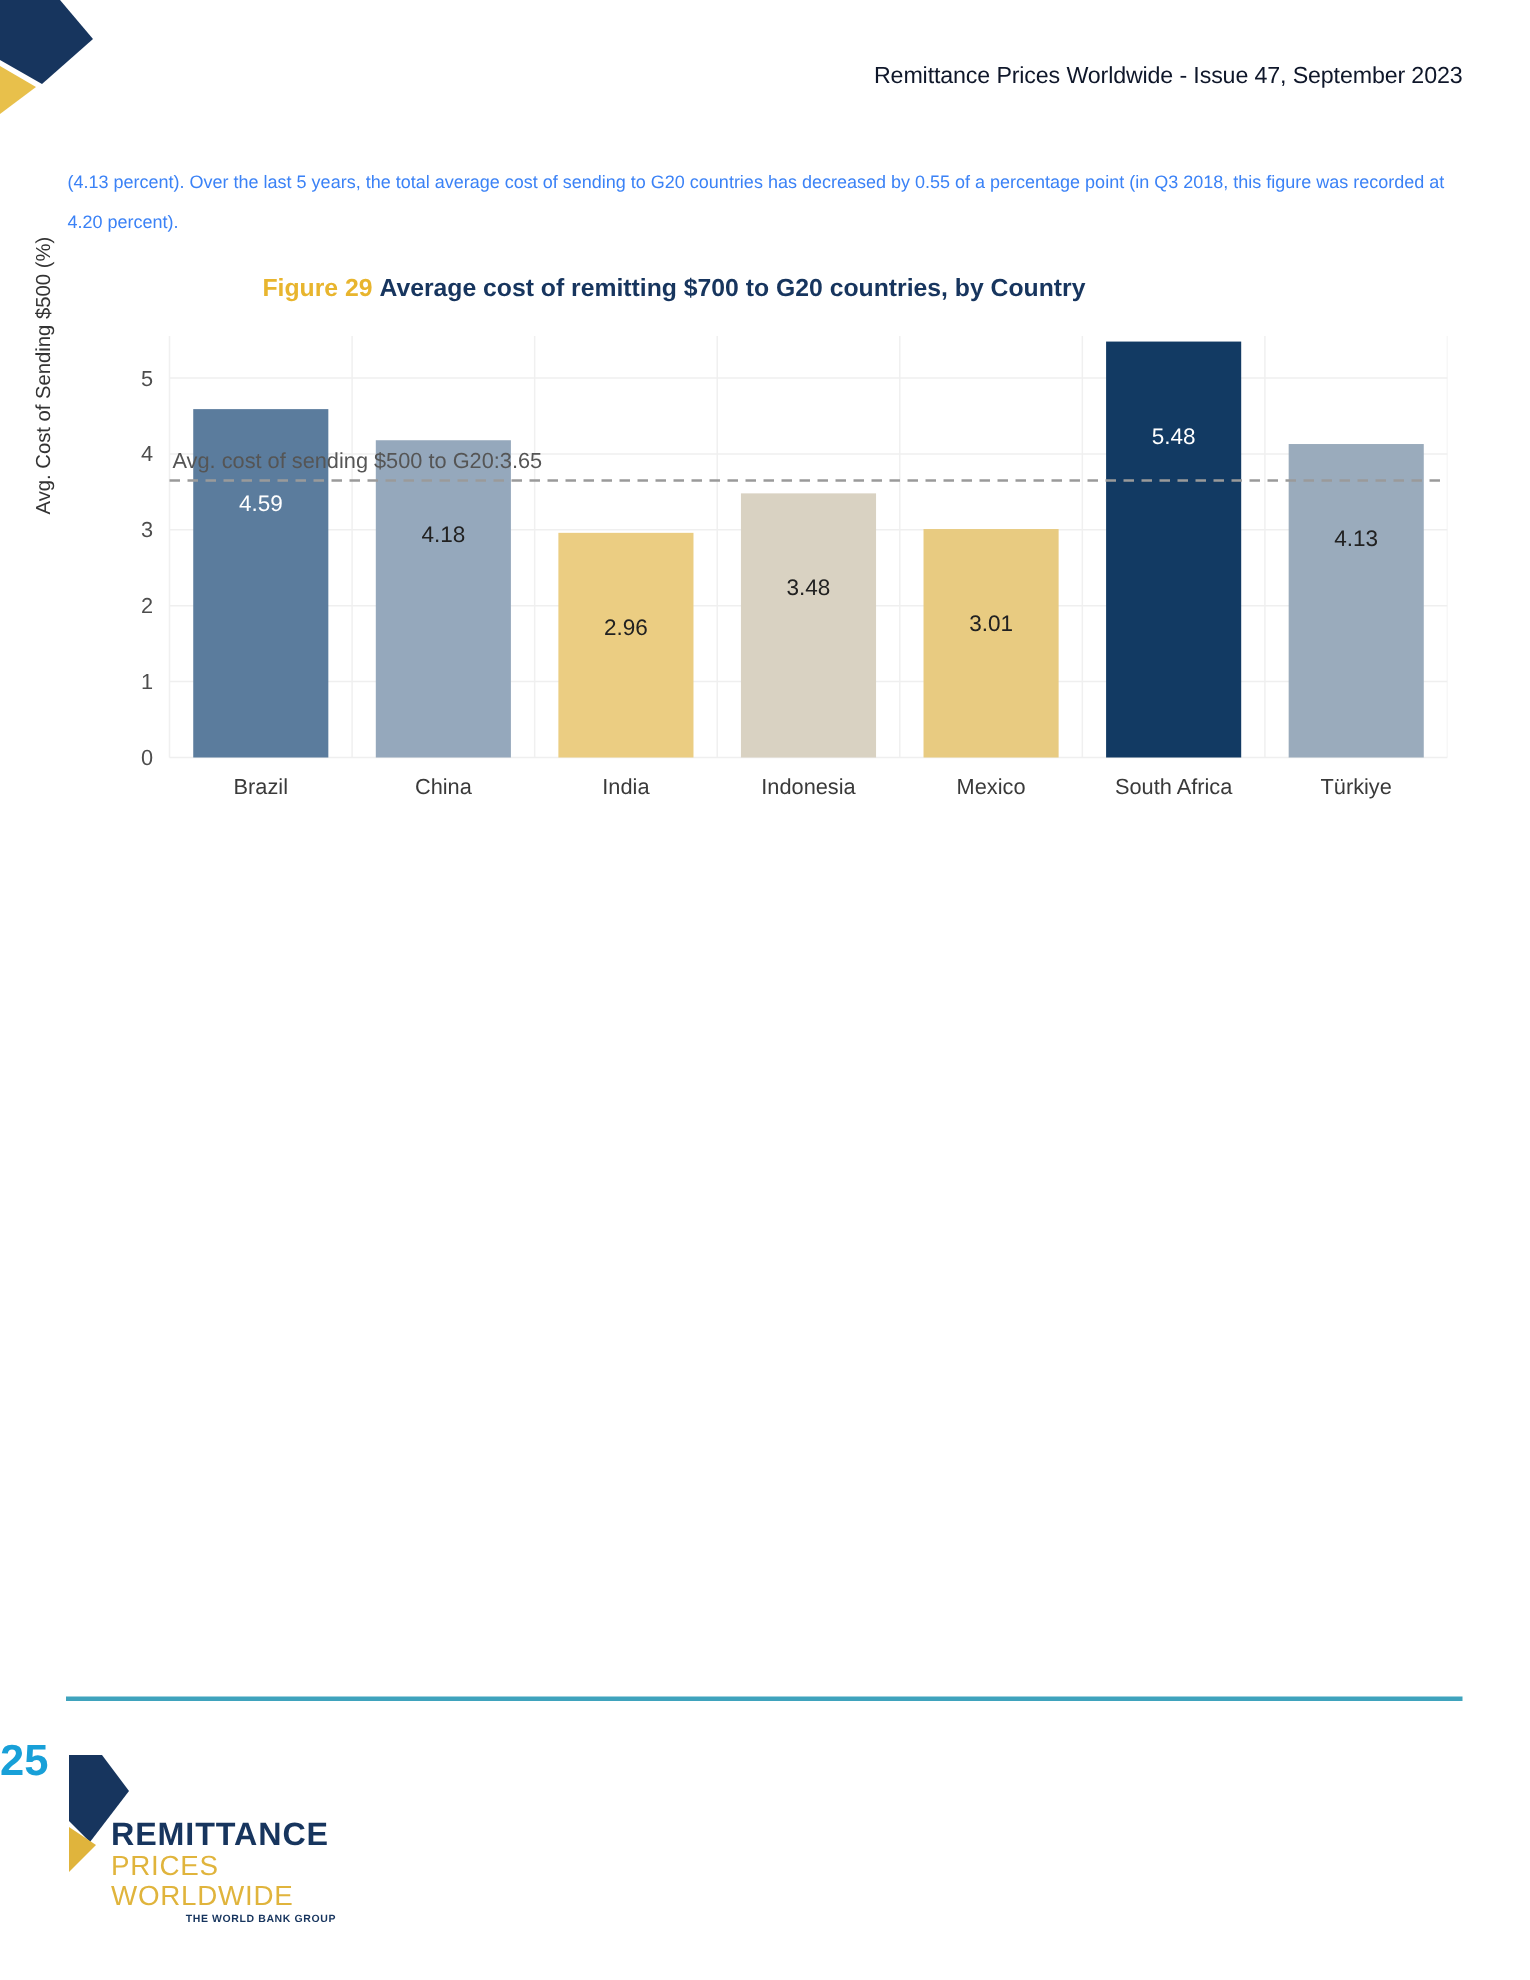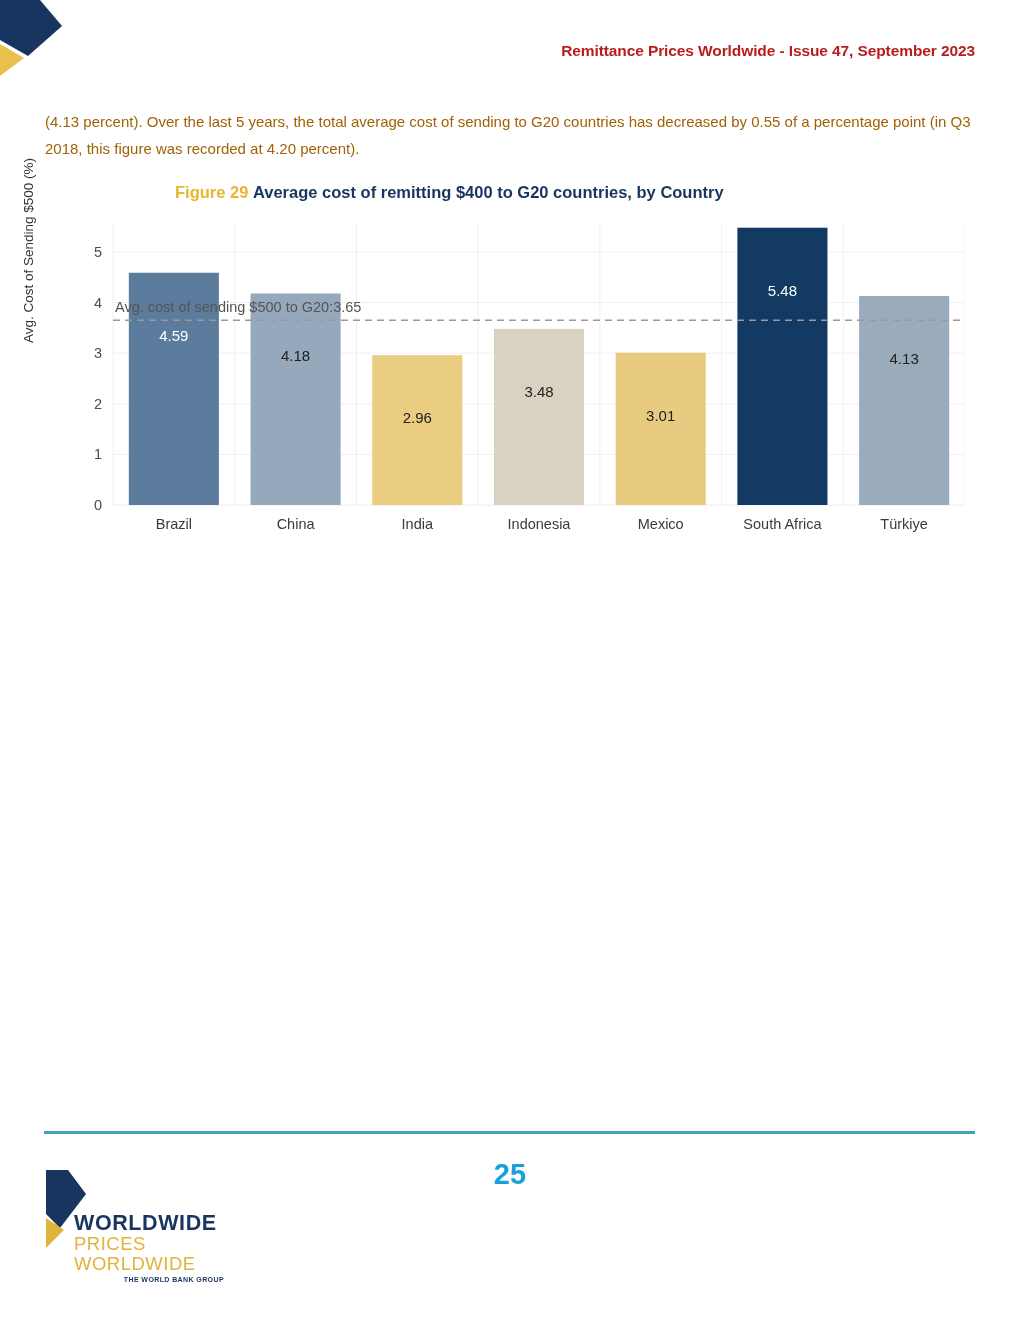--- a/index.html
+++ b/index.html
@@ -25,35 +25,35 @@
     width: 62px;
     height: 76px;
   }
 
   
   .header-title {
     position: absolute;
     right: 45px;
     top: 42px;
     font-size: 15.5px;
-    font-weight: bold;
-    color: #b91c1c;
+    font-weight: normal;
+    color: #0f172a;
     letter-spacing: -0.1px;
     white-space: nowrap;
   }
 
   
   .body-text {
     position: absolute;
     left: 45px;
     top: 108px;
     width: 930px;
-    font-size: 15px;
+    font-size: 12px;
     line-height: 27px;
-    color: #a16207;
+    color: #3b82f6;
   }
 
   
   .figure-title {
     position: absolute;
     left: 175px;
     top: 183px;
     font-size: 16.5px;
     font-weight: bold;
     color: #17355e;
@@ -88,21 +88,20 @@
     top: 1131px;
     width: 931px;
     height: 2.5px;
     background: #3fa3bd;
   }
   .page-number {
     position: absolute;
     left: 0;
     right: 0;
     top: 1158px;
-    text-align: center;
     font-size: 29px;
     font-weight: bold;
     color: #18a0d8;
   }
   .logo {
     position: absolute;
     left: 44px;
     top: 1168px;
     width: 180px;
     height: 105px;
@@ -148,21 +147,21 @@
       <path d="M0,0 L40,0 L62,26 L28,56 L0,40 Z" fill="#17355e"></path>
       <path d="M0,44 L24,58 L0,76 Z" fill="#e8c04b"></path>
     </svg>
   </div>
 
   <div class="header-title">Remittance Prices Worldwide - Issue 47, September 2023</div>
 
   <div class="body-text">(4.13 percent). Over the last 5 years, the total average cost of sending to G20 countries has decreased by 0.55 of a percentage point (in Q3 2018, this figure was recorded at 4.20 percent).</div>
 
   <div class="figure-title">
-    <span class="fignum">Figure 29</span><span>&nbsp;</span><span>Average cost of remitting $400 to G20 countries, by Country</span>
+    <span class="fignum">Figure 29</span><span>&nbsp;</span><span>Average cost of remitting $700 to G20 countries, by Country</span>
   </div>
 
   <div class="chart">
     <div class="y-axis-title">Avg. Cost of Sending $500 (%)</div>
     <svg id="chart-svg" width="910" height="335" viewBox="0 0 910 335">
         <line x1="58" y1="9" x2="58" y2="290" stroke="#f0f0f0" stroke-width="1"></line>
         <line x1="179.71428571428572" y1="9" x2="179.71428571428572" y2="290" stroke="#f0f0f0" stroke-width="1"></line>
         <line x1="301.42857142857144" y1="9" x2="301.42857142857144" y2="290" stroke="#f0f0f0" stroke-width="1"></line>
         <line x1="423.1428571428571" y1="9" x2="423.1428571428571" y2="290" stroke="#f0f0f0" stroke-width="1"></line>
         <line x1="544.8571428571429" y1="9" x2="544.8571428571429" y2="290" stroke="#f0f0f0" stroke-width="1"></line>
@@ -211,19 +210,19 @@
   <div class="page-number">25</div>
 
   <div class="logo">
     <div class="logo-mark">
       <svg width="42" height="88" viewBox="0 0 42 88">
         <path d="M2,2 L24,2 L42,26 L16,60 L2,46 Z" fill="#17355e"></path>
         <path d="M2,50 L20,62 L2,80 Z" fill="#e0b43c"></path>
       </svg>
     </div>
     <div class="logo-words">
-      <div class="logo-l1">WORLDWIDE</div>
+      <div class="logo-l1">REMITTANCE</div>
       <div class="logo-l2">PRICES WORLDWIDE</div>
       <div class="logo-l3">THE WORLD BANK GROUP</div>
     </div>
   </div>
 
 </div>
 
 </body></html>

